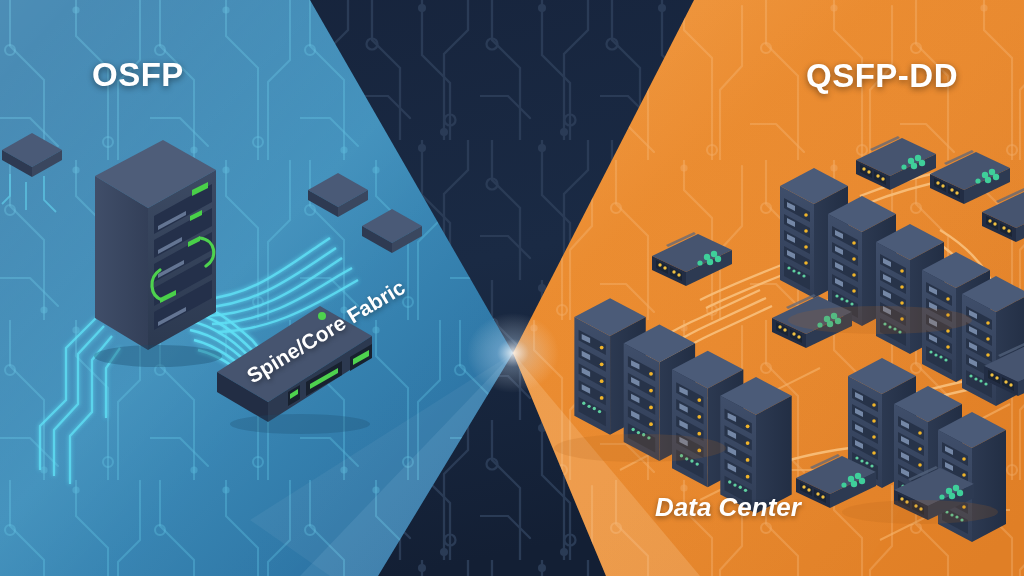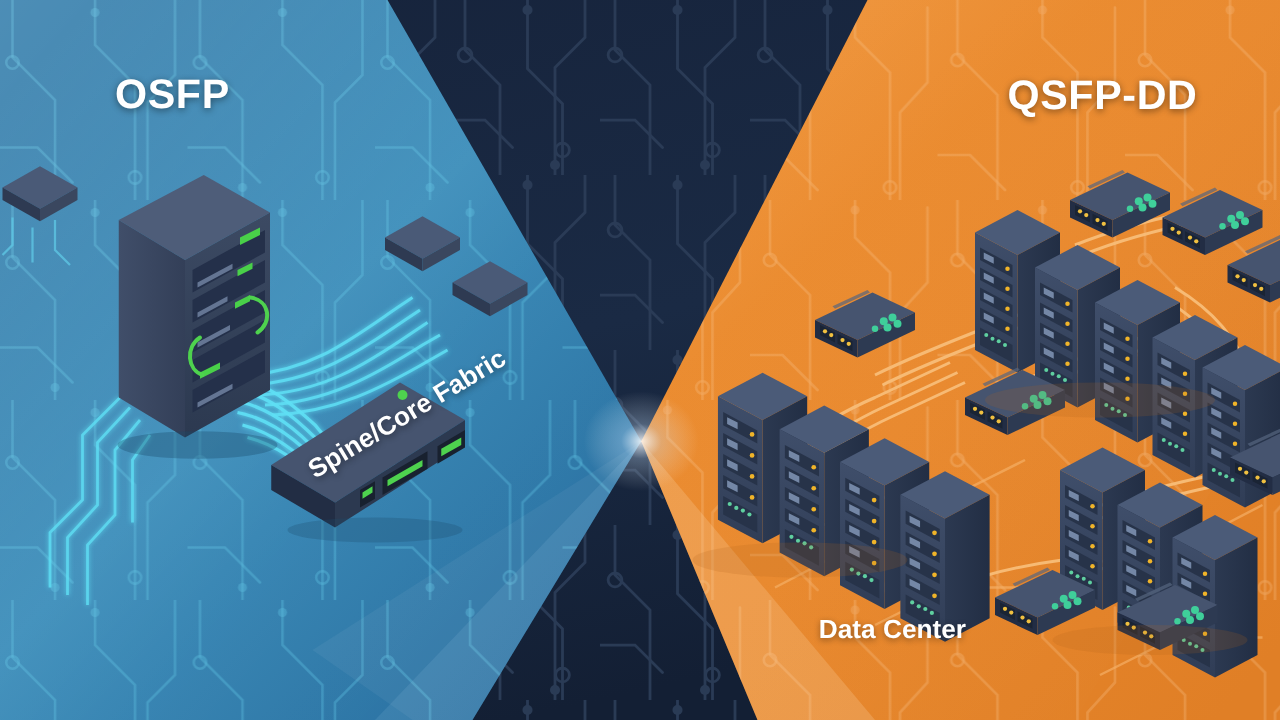--- a/index.html
+++ b/index.html
@@ -32,21 +32,21 @@
     color:#ffffff;
     white-space:nowrap;
     text-shadow:0 2px 5px rgba(0,0,0,.40);
   }
   #caption-spine{
     left:249px;top:366px;
     font-size:21px;
     transform:rotate(-31deg);
     transform-origin:0 50%;
   }
-  #caption-dc{left:655px;top:492px;font-size:21px;}
+  #caption-dc{left:655px;top:492px;font-size:26px;font-style:italic;}
 
   svg{display:block;}
 </style>
 </head>
 <body>
 
 <div id="stage">
 
   <svg class="layer" width="1024" height="576" viewBox="0 0 1024 576">
     <defs>

